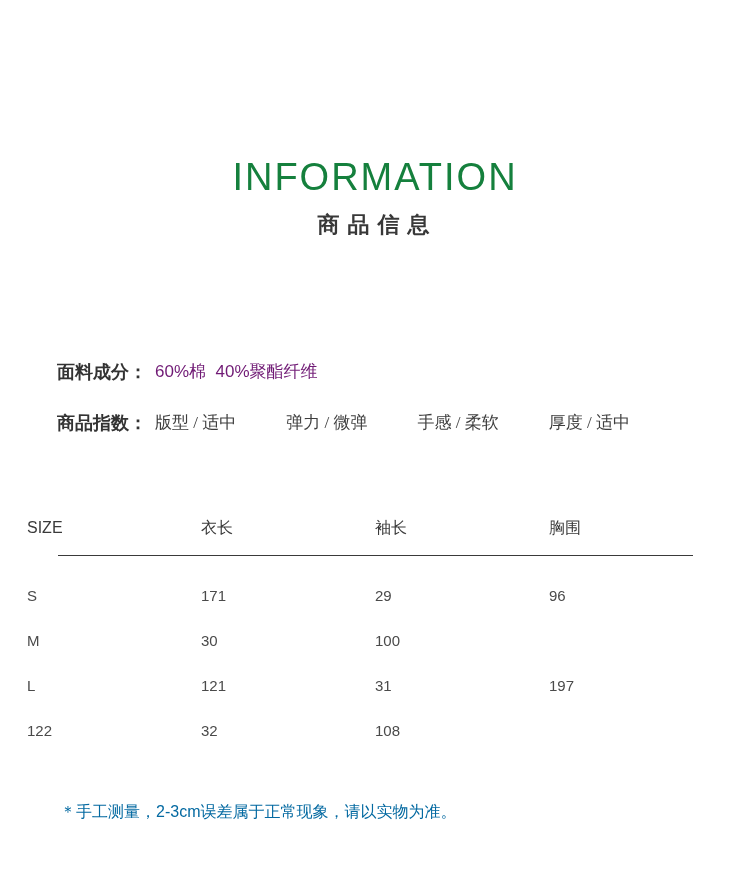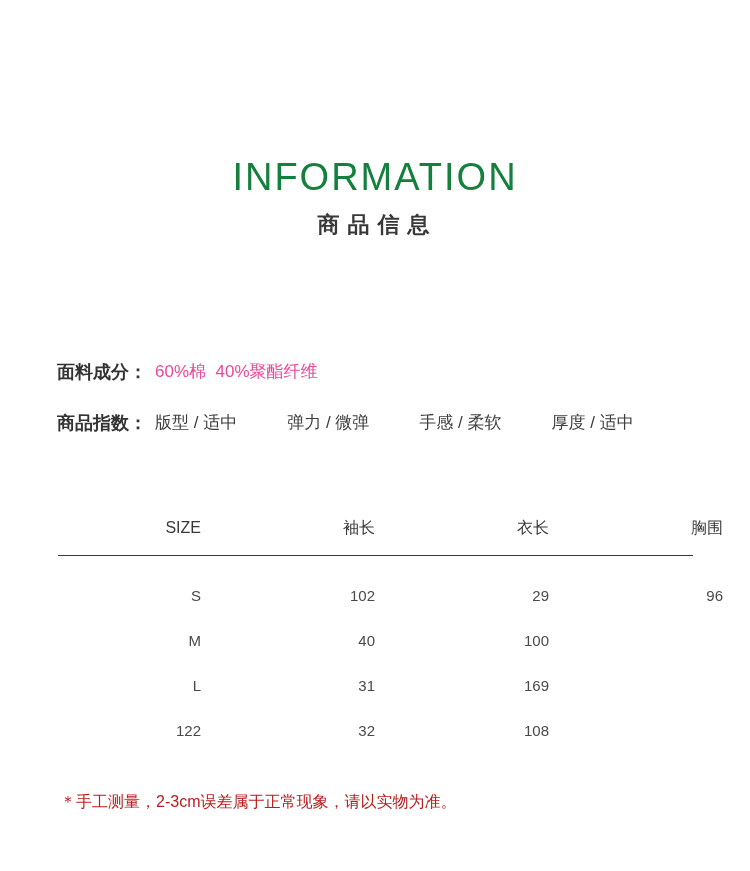--- a/index.html
+++ b/index.html
@@ -29,44 +29,44 @@
     color: #383838;
     line-height: 1.3;
   }
   .specs { margin: 120px 0 0 57px; }
   .spec-row {
     display: flex;
     align-items: flex-start;
     font-size: 17px;
     line-height: 26px;
   }
-  .spec-row + .spec-row { margin-top: 25px; }
+  .spec-row + .spec-row { margin-top: 25px; font-family: Liberation Serif, serif; }
   .spec-label {
     font-weight: 700;
     font-size: 18px;
     margin-right: 8px;
     white-space: pre;
     color: #333333;
   }
-  .spec-value { white-space: pre; color: #ec4899; }
+  .spec-value { white-space: pre; color: #701a75; }
   .index-items { display: flex; gap: 50px; }
   .index-item { white-space: pre; color: #3e3e3e; }
 
   .size-table { width: 696px; margin: 79px auto 0; }
   .trow { display: grid; grid-template-columns: repeat(4, 1fr); }
-  .trow span { text-align: right; display: block; }
+  .trow span { text-align: left; display: block; }
   .thead { font-size: 16px; height: 26px; line-height: 26px; color: #3a3a3a; }
   .divider { width: 635px; height: 1px; background: #3a3a3a; margin: 14px auto 0; }
   .data-rows { padding-top: 17px; }
   .data-row { height: 45px; line-height: 45px; font-size: 15px; color: #4a4a4a; }
 
   .footnote {
-    margin: 38px 0 0 60px;
+    margin: 48px 0 0 60px;
     font-size: 16px;
-    color: #b91c1c;
+    color: #0369a1;
     line-height: 22px;
   }
 </style>
 </head>
 <body>
 
 <div class="title">INFORMATION</div>
 <div class="subtitle">商品信息</div>
 
 <div class="specs">
@@ -81,41 +81,42 @@
       <span class="index-item">弹力 / 微弹</span>
       <span class="index-item">手感 / 柔软</span>
       <span class="index-item">厚度 / 适中</span>
     </span>
   </div>
 </div>
 
 <div class="size-table">
   <div class="trow thead">
     <span>SIZE</span>
+    <span>衣长</span>
     <span>袖长</span>
-    <span>衣长</span>
     <span>胸围</span>
   </div>
   <div class="divider"></div>
   <div class="data-rows">
     <div class="trow data-row">
       <span>S</span>
-      <span>102</span>
+      <span>171</span>
       <span>29</span>
       <span>96</span>
     </div>
     <div class="trow data-row">
       <span>M</span>
-      <span>40</span>
+      <span>30</span>
       <span>100</span>
     </div>
     <div class="trow data-row">
       <span>L</span>
+      <span>121</span>
       <span>31</span>
-      <span>169</span>
+      <span>197</span>
     </div>
     <div class="trow data-row">
       <span>122</span>
       <span>32</span>
       <span>108</span>
     </div>
   </div>
 </div>
 
 <div class="footnote">＊手工测量，2-3cm误差属于正常现象，请以实物为准。</div>

